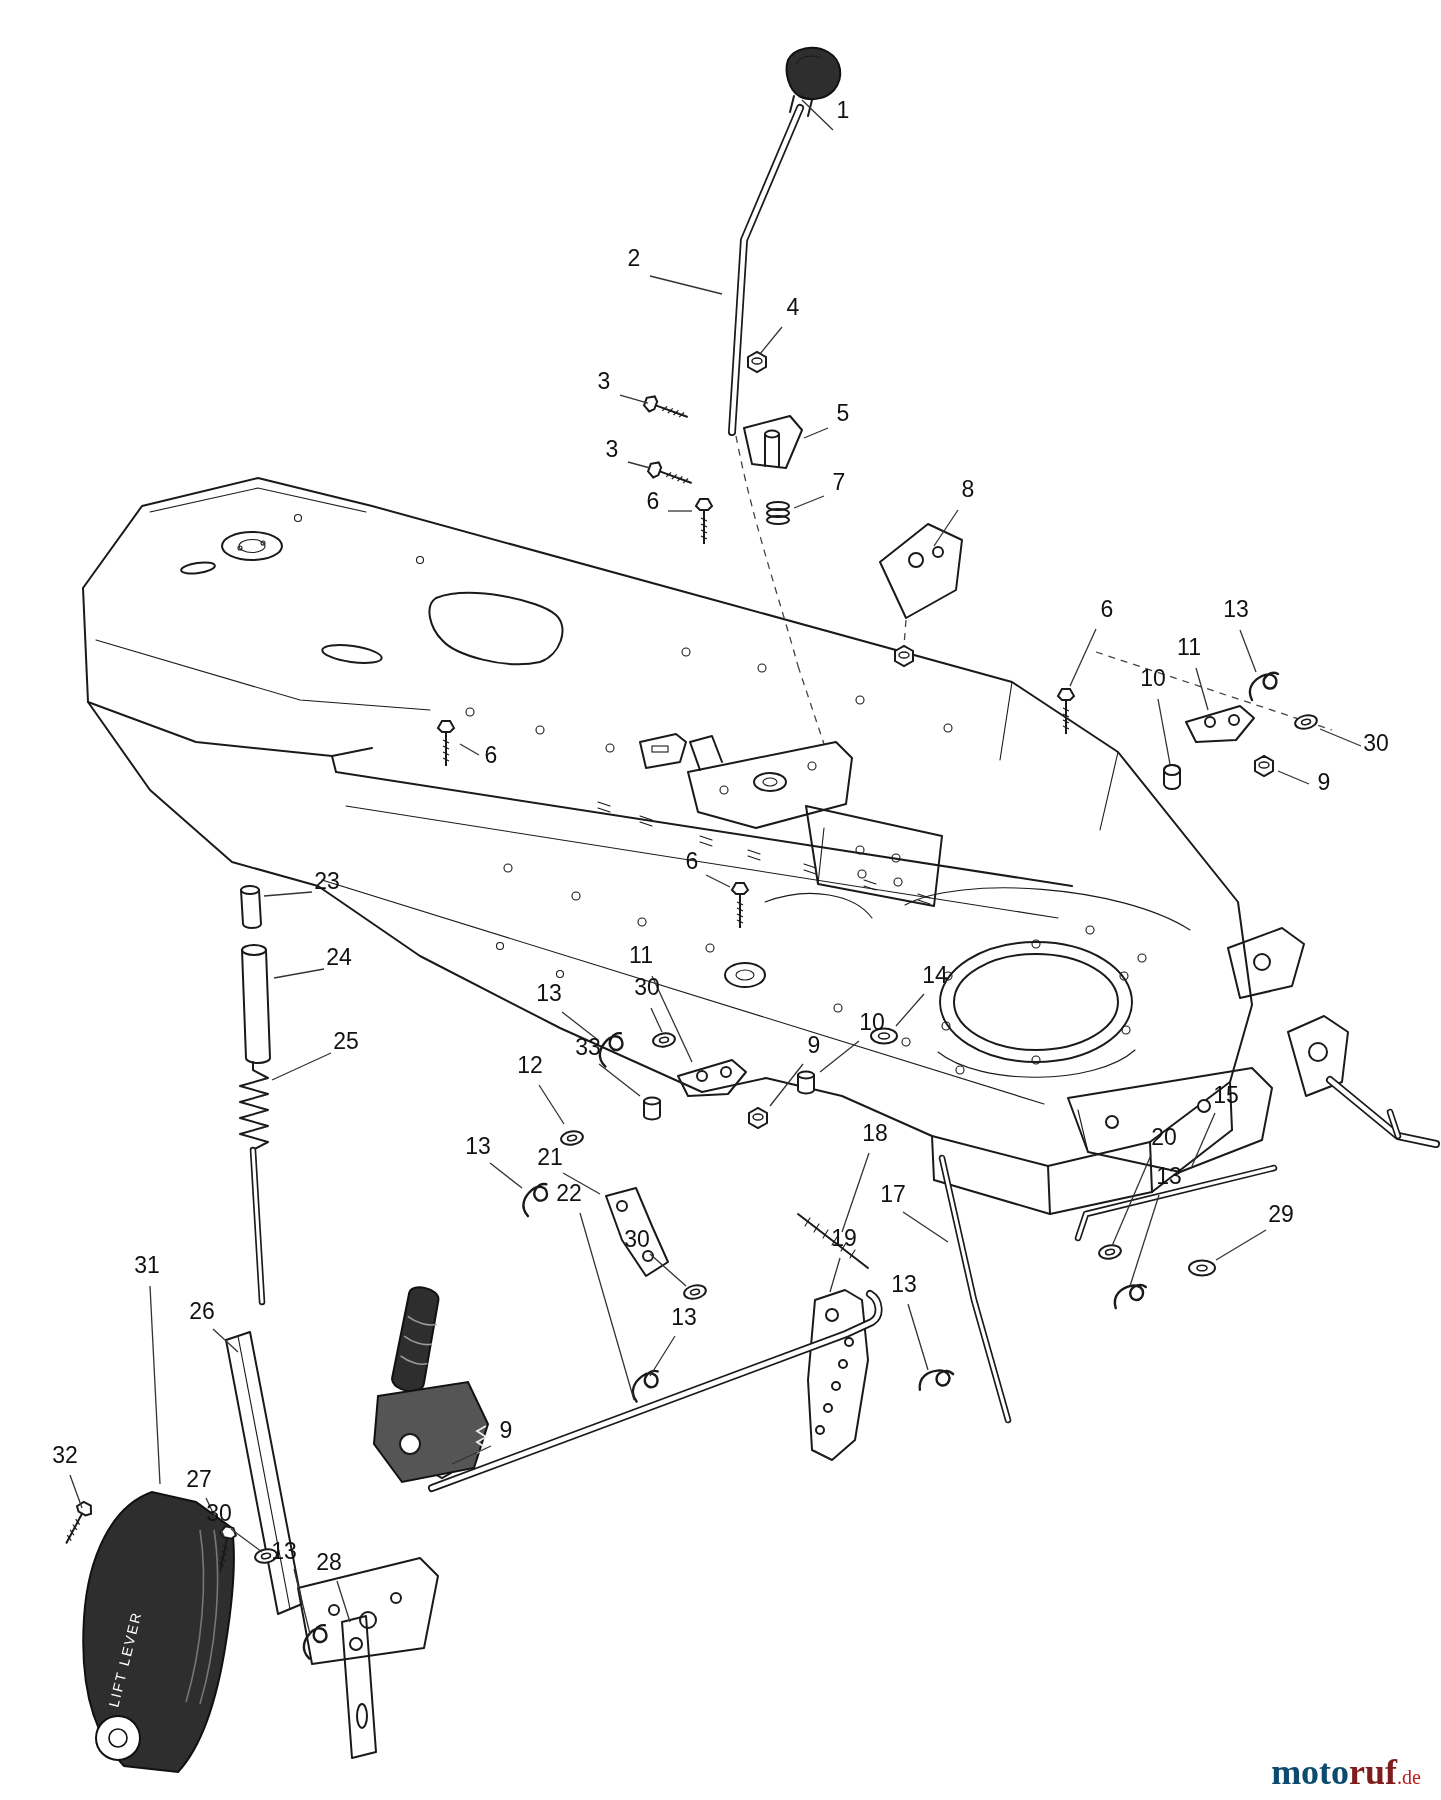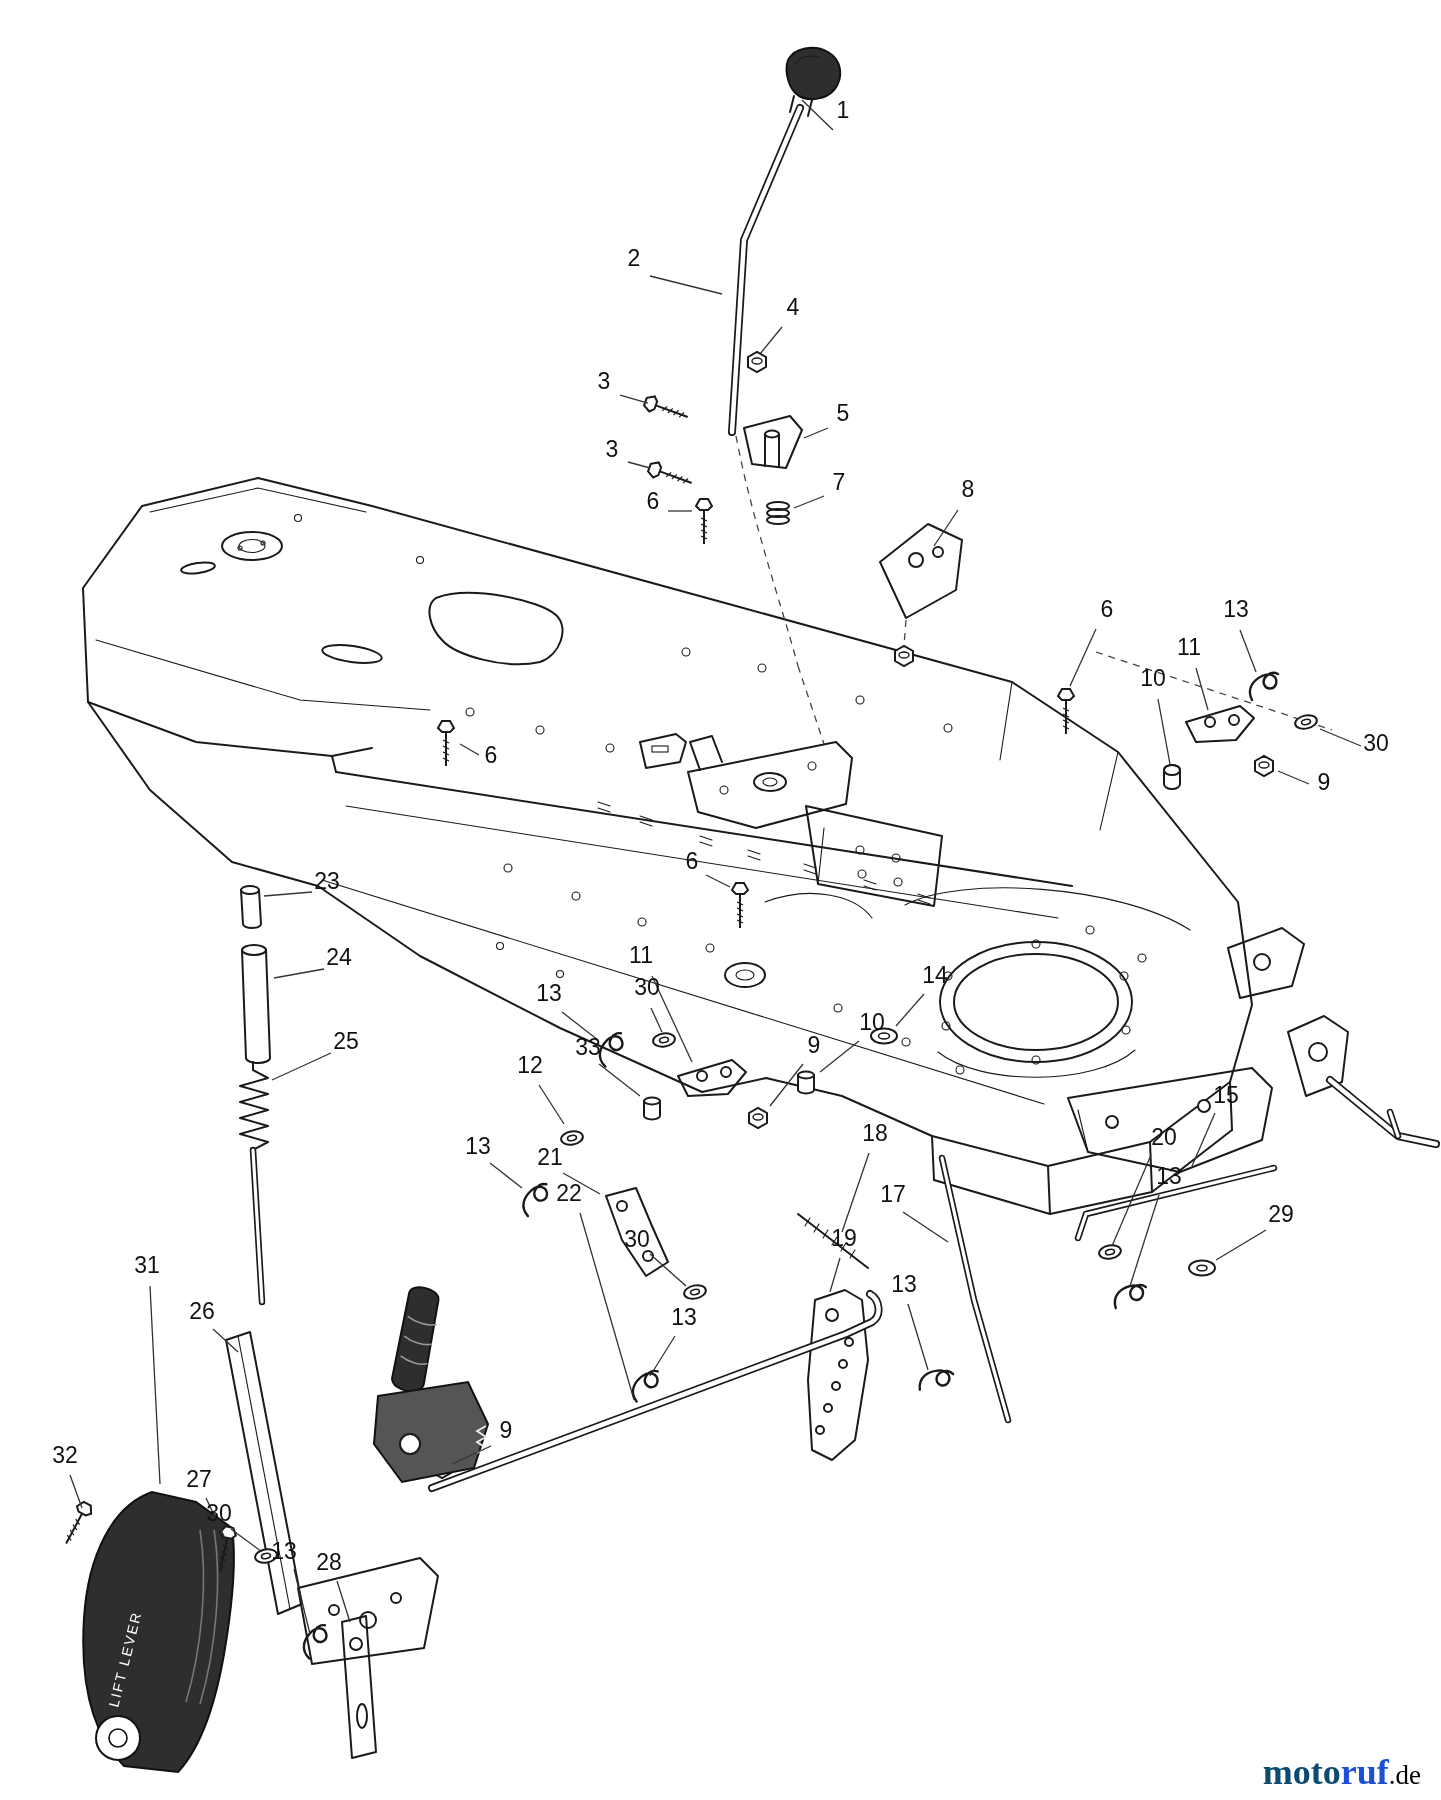--- a/index.html
+++ b/index.html
@@ -14,21 +14,21 @@
   .tubeS{fill:none;stroke:#1a1a1a;stroke-width:6.5;stroke-linecap:round;stroke-linejoin:round;}
   .tubeSin{fill:none;stroke:#ffffff;stroke-width:3.2;stroke-linecap:round;stroke-linejoin:round;}
   .dark{fill:#2e2e2e;stroke:#111;stroke-width:2;}
   .mid{fill:#555;stroke:#111;stroke-width:2;}
   .holeW{fill:#fff;stroke:#1a1a1a;stroke-width:2;}
   .callout{font-family:"Liberation Sans",sans-serif;font-size:23px;fill:#111;text-anchor:middle;}
   .leader{stroke:#333;stroke-width:1.3;}
   .decal{font-family:"Liberation Sans",sans-serif;font-size:14px;fill:#ffffff;letter-spacing:2px;}
   .watermark{position:absolute;right:20px;bottom:10px;font-family:"Liberation Serif",serif;
              font-weight:bold;font-size:36px;line-height:1;}
-  .wm1{color:#0c4a6e}.wm2{color:#1d4ed8}.wm3{color:#000000;font-size:27px;font-weight:normal}
+  .wm1{color:#0c4a6e}.wm2{color:#7f1d1d}.wm3{color:#b91c1c;font-size:20px;font-weight:normal}
 </style>
 </head>
 <body>
 
 <div class="page">
 <svg viewBox="0 0 1441 1800" width="1441" height="1800">
   <defs>
     <g id="sym-clip">
       <path d="M -10 14 C -16 2 -8 -6 0 -10 C 8 -14 16 -10 14 -2 C 12 4 4 4 2 -2 C 0 -8 8 -16 16 -12" fill="none" stroke="#1a1a1a" stroke-width="2.4" stroke-linecap="round"></path>
     </g>

